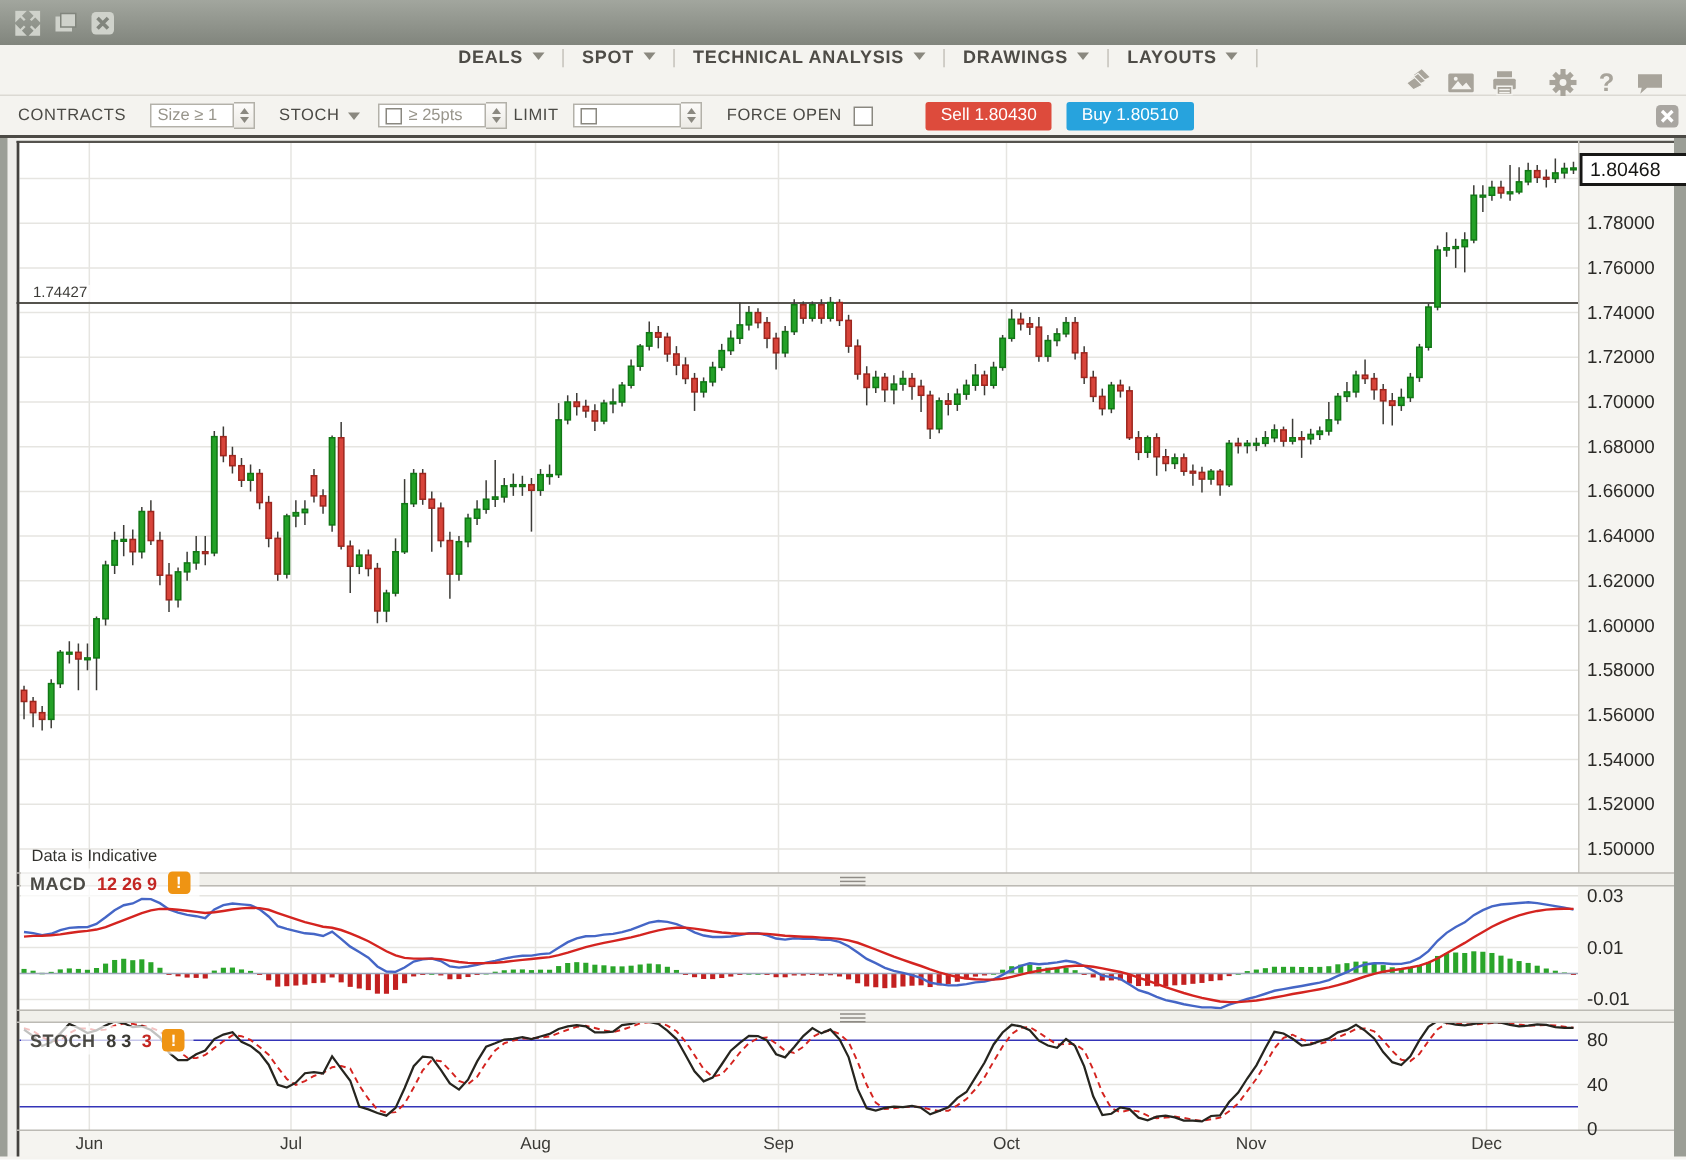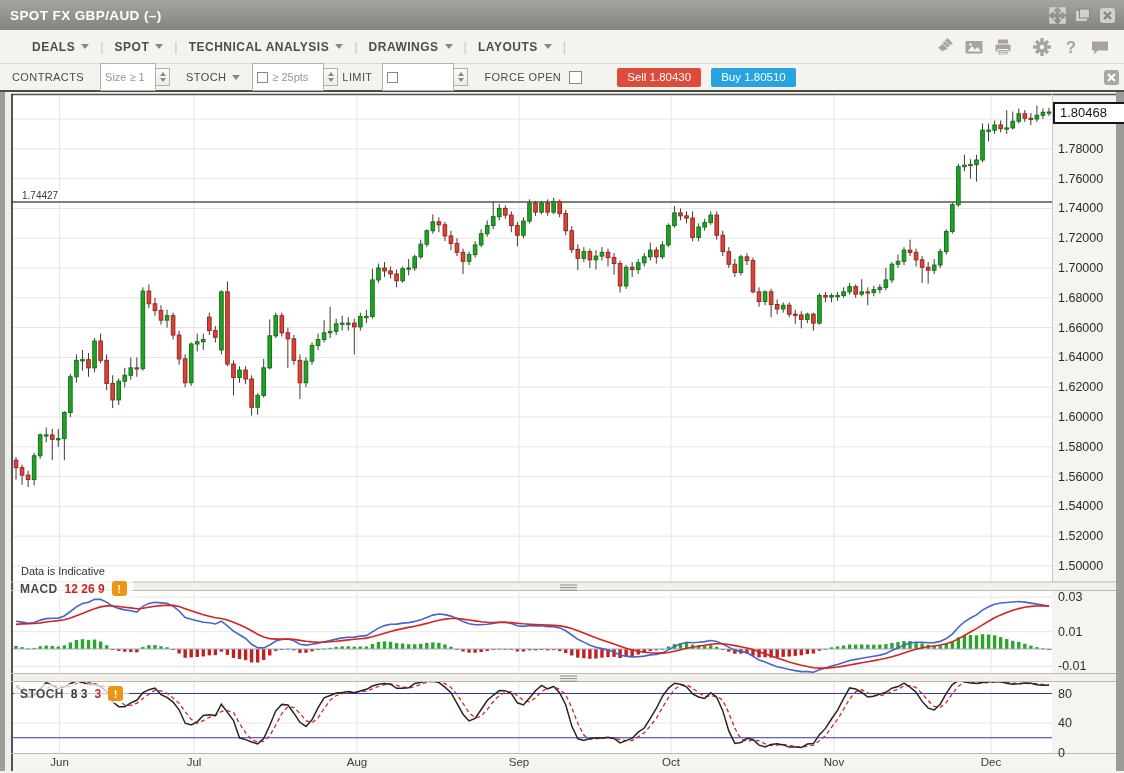--- a/index.html
+++ b/index.html
@@ -4,33 +4,33 @@
 <style>
   html,body{margin:0;padding:0;}
   body{width:1124px;height:773px;overflow:hidden;background:#f4f3ef;
        font-family:"Liberation Sans",sans-serif;-webkit-font-smoothing:antialiased;position:relative;}
   .titlebar{height:30px;background:linear-gradient(#a2a69e,#81857d);display:flex;align-items:center;
             padding:0 8px 0 10px;box-sizing:border-box;}
   .titlebar .title{color:#fff;font-size:13.5px;font-weight:bold;letter-spacing:.4px;flex:1;}
   .tb-icons{display:flex;align-items:center;gap:8px;}
   .tb-icons .ic{width:17px;height:17px;display:block;}
   .menubar{height:34px;background:#f4f3ef;border-bottom:1px solid #dbd9d3;display:flex;align-items:center;
-           box-sizing:border-box;padding-left:32px;}
+           box-sizing:border-box;padding-left:32px;flex-direction:column;}
   .menu-item{display:flex;align-items:center;cursor:pointer;}
   .menu-item .lbl{font-size:12px;font-weight:bold;color:#4e4c47;letter-spacing:.5px;}
   .caret{width:0;height:0;border-left:4px solid transparent;border-right:4px solid transparent;
          border-top:5px solid #8a887f;margin-left:6px;}
   .menu-sep{color:#c8c6be;margin:0 11px;font-size:13px;}
   .mb-icons{margin-left:auto;display:flex;align-items:center;gap:9px;padding-right:14px;}
   .mb-icons .ic{width:20px;height:20px;display:block;}
   .gear-gap{margin-left:10px;}
   .ticketbar{height:28px;background:#f4f3ef;border-bottom:2px solid #4c4a45;display:flex;align-items:center;
              box-sizing:border-box;padding-left:12px;position:relative;}
   .tk-label{font-size:11px;font-weight:normal;color:#4b4a45;letter-spacing:.4px;}
-  .tk-box{height:28px;background:#fff;border:1px solid #b3b1a9;display:flex;align-items:center;
+  .tk-box{height:16px;background:#fff;border:1px solid #b3b1a9;display:flex;align-items:center;
           box-sizing:border-box;padding:0 4px;font-size:11px;color:#98958b;}
   .stepper{width:14px;height:18px;border:1px solid #b3b1a9;border-left:none;box-sizing:border-box;
            background:linear-gradient(#fcfbf9,#eceae5);display:flex;flex-direction:column;align-items:center;justify-content:space-evenly;}
   .stepper i{display:block;width:0;height:0;border-left:3px solid transparent;border-right:3px solid transparent;}
   .stepper .up{border-bottom:4px solid #8a8880;}
   .stepper .dn{border-top:4px solid #8a8880;}
   .cb{width:11px;height:11px;background:#fff;border:1px solid #8a8880;box-sizing:border-box;}
   .cb.big{width:13px;height:13px;}
   .btn{height:19px;border-radius:2px;color:#fff;font-size:11.5px;display:flex;align-items:center;
        justify-content:center;padding:0 10px;cursor:pointer;}
@@ -49,21 +49,20 @@
         display:flex;align-items:center;justify-content:center;}
   .macd-label{left:14px;top:487px;}
   .stoch-label{left:14px;top:592px;}
   .x-ic{width:15px;height:15px;border-radius:3px;background:#a9a6a1;display:flex;align-items:center;justify-content:center;}
   #chart-svg{position:absolute;left:0;top:0;z-index:1;}
 </style>
 </head>
 <body>
 
 <div class="titlebar">
-  <span class="title">SPOT FX GBP/AUD (–)</span>
   <span class="tb-icons">
       <span>
         <svg class="ic" viewBox="0 0 17 17">
           <g stroke="#cfd2cb" stroke-width="1.6" fill="#cfd2cb">
             <path d="M6.5 10.5 L2.5 14.5 M10.5 6.5 L14.5 2.5 M6.5 6.5 L2.5 2.5 M10.5 10.5 L14.5 14.5" fill="none"></path>
             <path d="M1 11 L1 16 L6 16 Z M11 1 L16 1 L16 6 Z M1 6 L1 1 L6 1 Z M16 11 L16 16 L11 16 Z"></path>
           </g>
         </svg>
       </span>
       <span>

